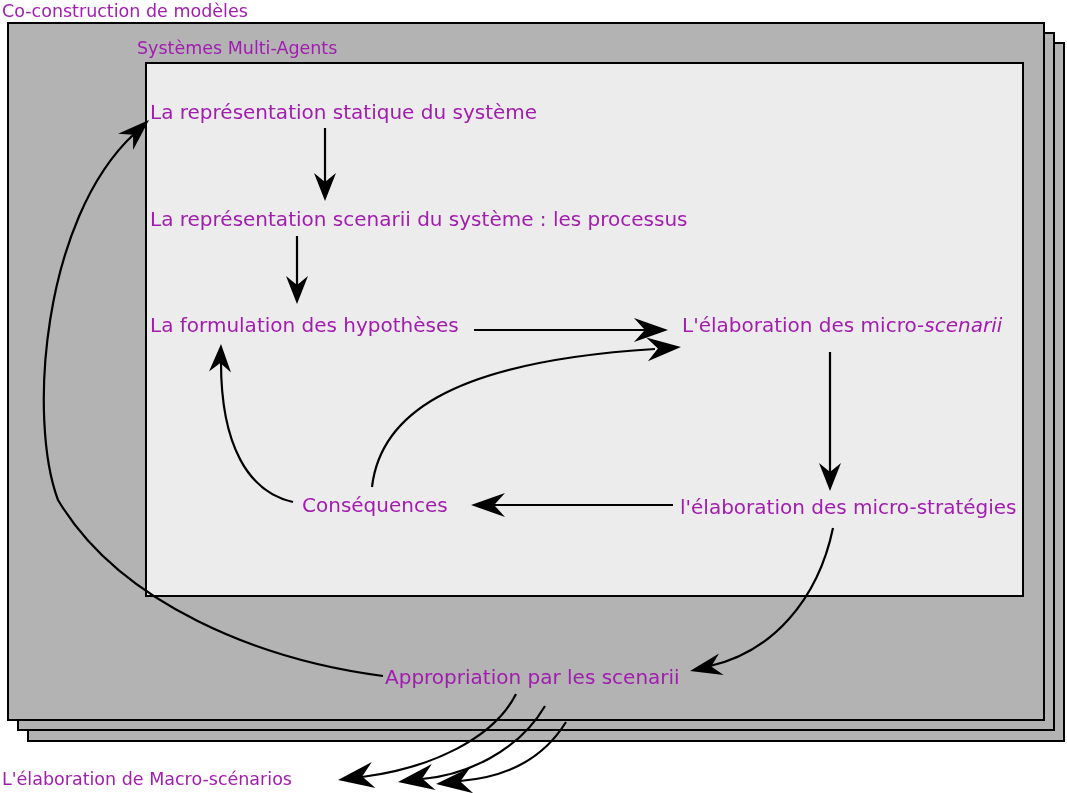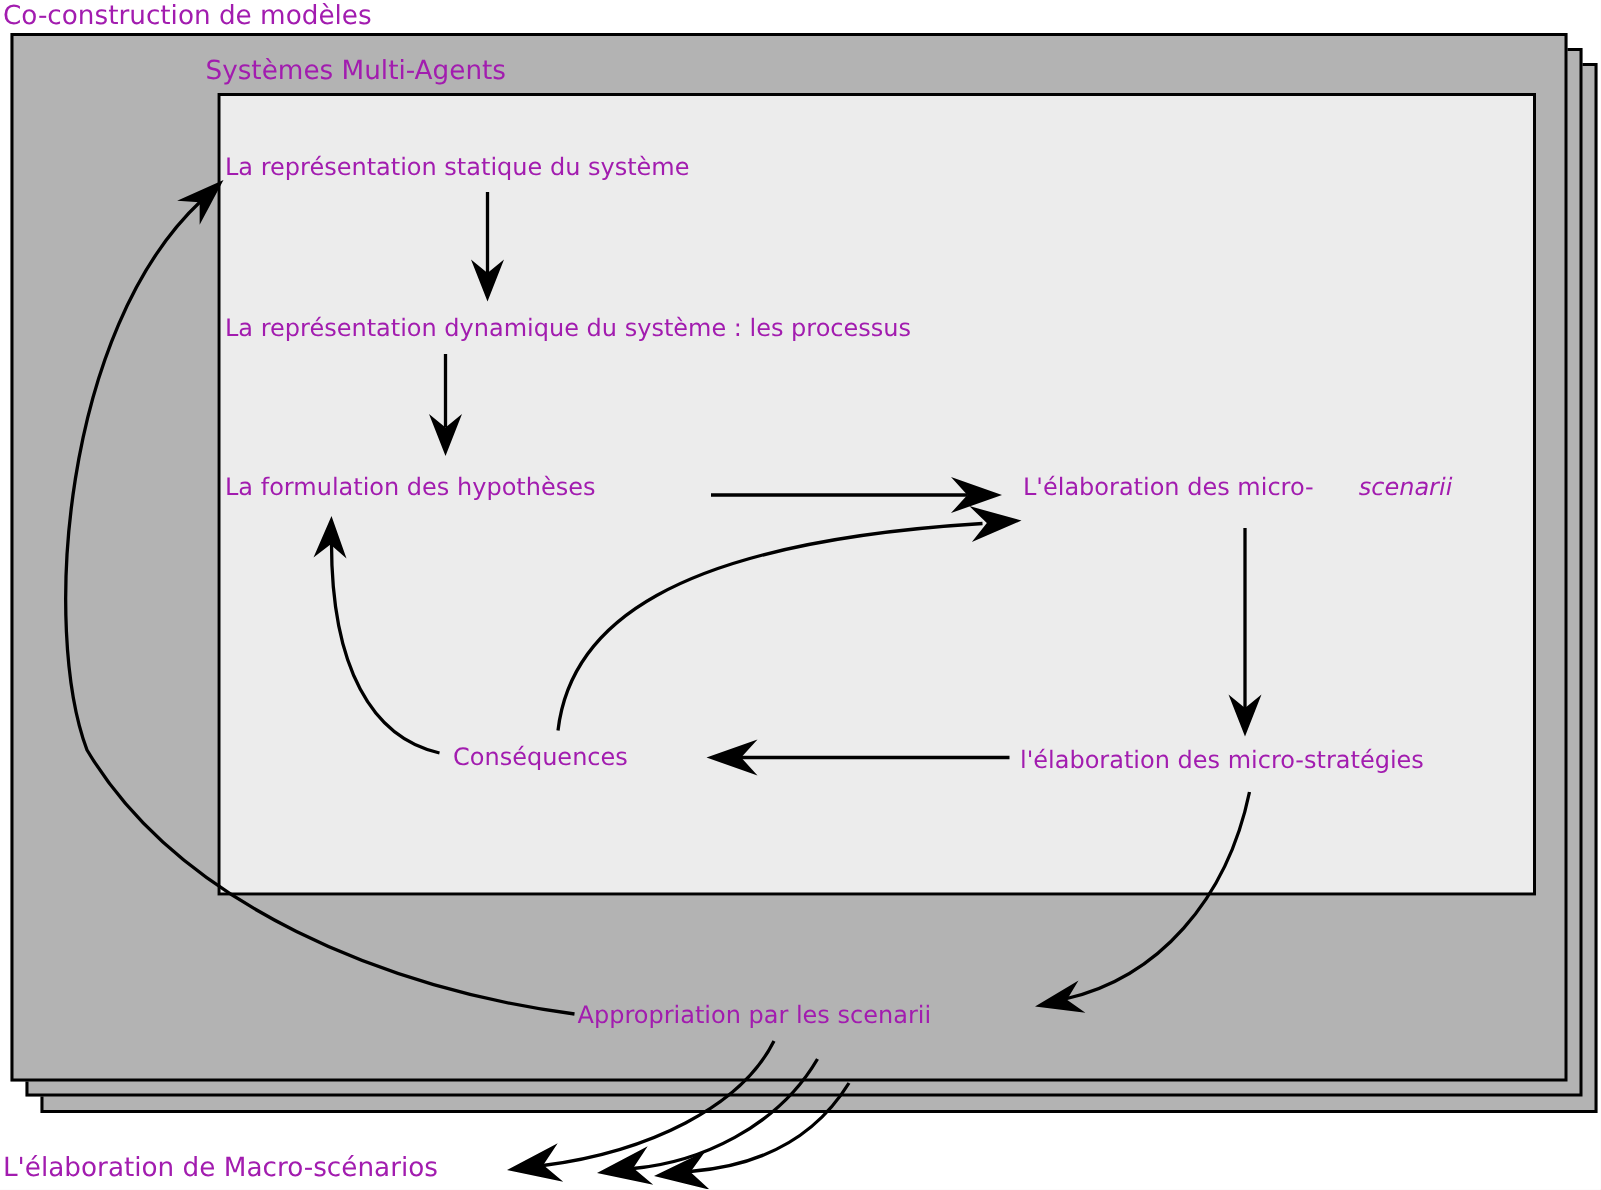--- a/index.html
+++ b/index.html
@@ -22,22 +22,22 @@
     left:145px;top:62px;width:879px;height:535px;
     background:var(--inner-fill,#ececec);
     border:2px solid var(--stroke,#000);
   }
   svg.arrows{position:absolute;left:0;top:0;pointer-events:none;}
   .label{
     position:absolute;white-space:nowrap;line-height:1.15;
     transform:translateY(-50%);
   }
   .big{font-size:17.5px;}
-  .node{font-size:16px;}
-  .it{font-style:italic;margin-left:30px;}
+  .node{font-size:20px;}
+  .it{font-style:italic;}
   .title-lbl{left:2px;top:11px;}
   .sma-lbl{left:137px;top:48px;}
   .t1{left:150px;top:112px;}
   .t2{left:150px;top:219px;}
   .t3{left:150px;top:325px;text-align:right;}
   .t4{left:682px;top:325px;}
   .t5{left:302px;top:505px;}
   .t6{left:680px;top:507px;}
   .t7{left:385px;top:677px;}
   .t8{left:2px;top:779px;}
@@ -75,20 +75,20 @@
       <path d="M545,706 C518,752 466,775 422,779" fill="none" stroke="#000000" stroke-width="2.2"></path>
       <polygon points="398.0,782.0 435.5,789.9 422.2,778.6 431.8,764.1" fill="#000000"></polygon>
       <path d="M566,722 C540,764 498,778 460,781" fill="none" stroke="#000000" stroke-width="2.2"></path>
       <polygon points="436.0,784.0 473.2,793.2 460.3,781.4 470.4,767.3" fill="#000000"></polygon>
     </svg>
 
   <div class="label big title-lbl">Co-construction de modèles</div>
   <div class="label big sma-lbl">Systèmes Multi-Agents</div>
 
   <div class="label node t1">La représentation statique du système</div>
-  <div class="label node t2">La représentation dynamique du système : les processus</div>
+  <div class="label node t2">La représentation scenarii du système : les processus</div>
   <div class="label node t3">La formulation des hypothèses</div>
   <div class="label node t4"><span>L'élaboration des micro-</span><span class="it">scenarii</span></div>
   <div class="label node t5">Conséquences</div>
   <div class="label node t6">l'élaboration des micro-stratégies</div>
   <div class="label node t7">Appropriation par les scenarii</div>
   <div class="label big t8">L'élaboration de Macro-scénarios</div>
 </div>
 
 </body></html>

